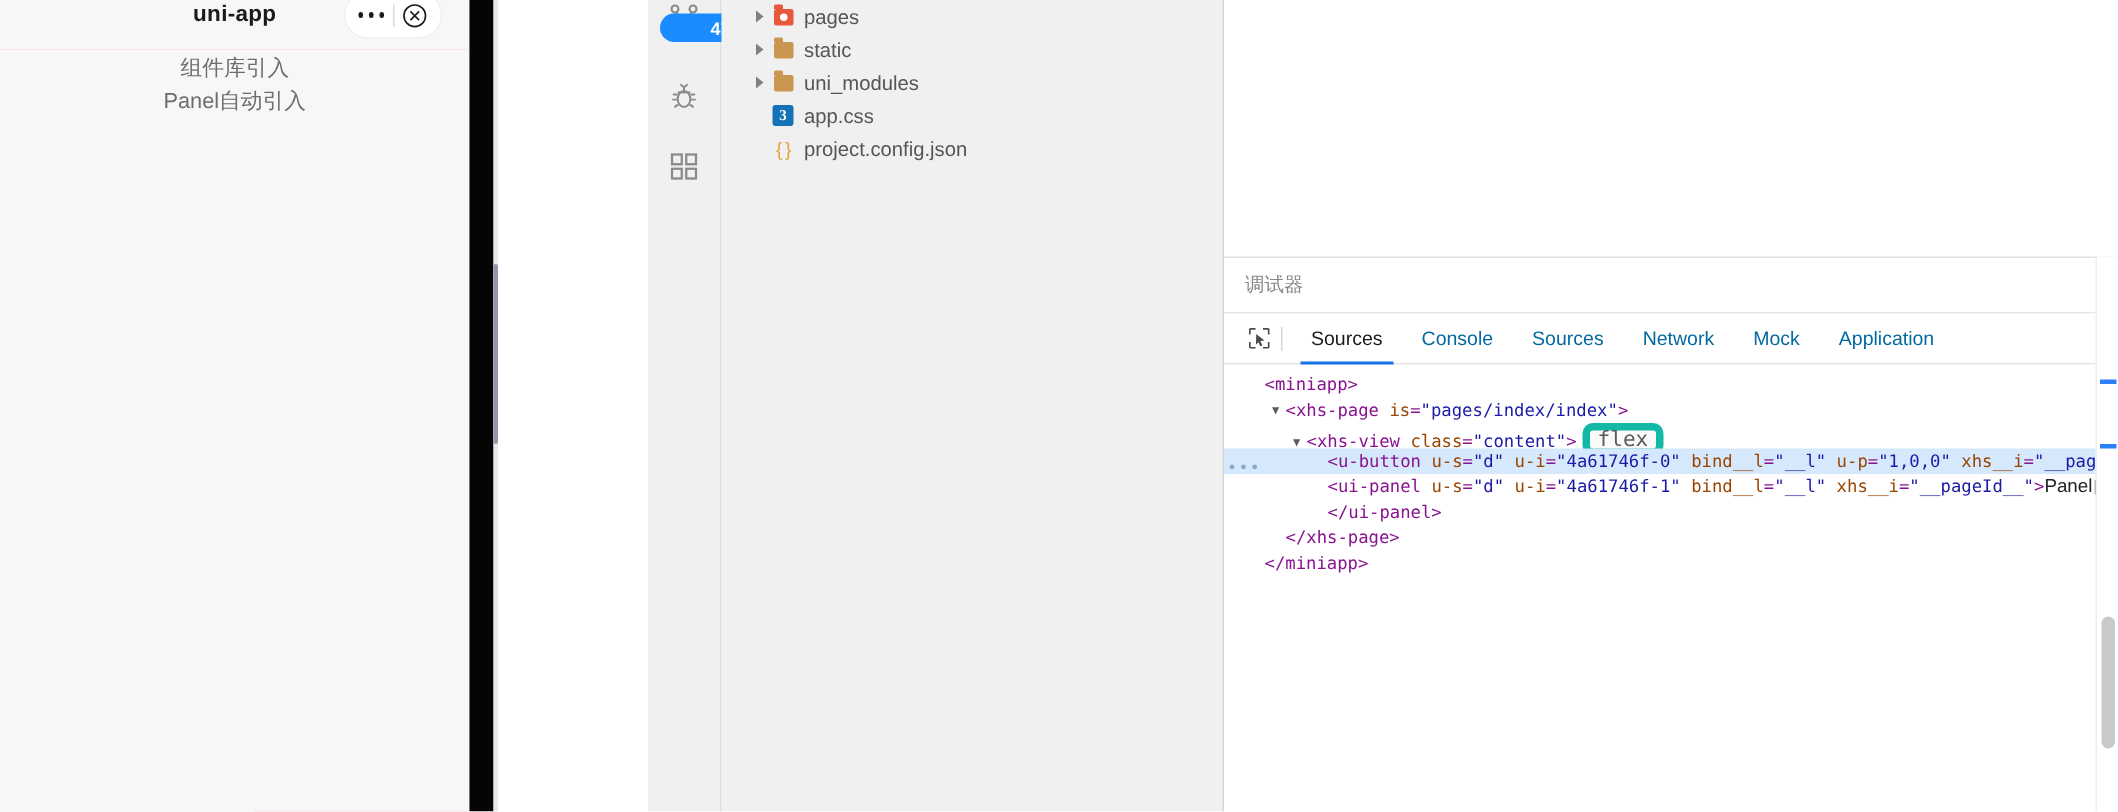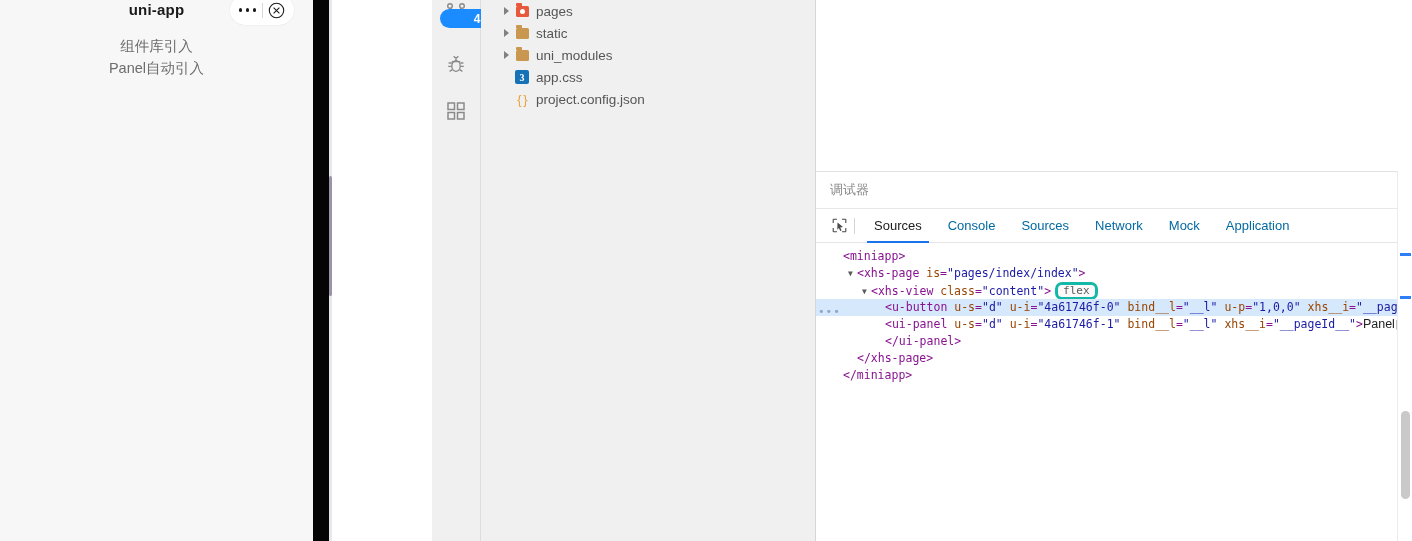--- a/index.html
+++ b/index.html
@@ -183,22 +183,22 @@
   .arrow{
     display:inline-block;width:9px;color:#5a5a5a;font-size:8px;
     transform:translateY(-1px);
   }
   .tg{color:#881391;}
   .an{color:#994500;}
   .av{color:#1a1aa6;}
   .txt{color:#222;font-family:"Liberation Sans",sans-serif;font-size:12.5px;}
   .sel{color:#888;font-style:italic;}
   .flexbadge{
-    display:inline-block;border:3px solid #14b8a6;border-radius:7px;
-    font-size:11px;line-height:12px;padding:0 5px;color:#5a5a5a;
+    display:inline-block;border:5px solid #14b8a6;border-radius:7px;
+    font-size:14px;line-height:12px;padding:0 5px;color:#5a5a5a;
     background:#fafafa;vertical-align:1px;margin-left:4px;
     font-family:"DejaVu Sans Mono",monospace;
   }
   .ellip{
     position:absolute;left:2px;top:4px;color:#8aa8c8;font-size:11px;letter-spacing:1px;
   }
 
   .dbg-scroll{
     position:absolute;right:0;top:171px;width:14px;height:370px;
     background:#ffffff;border-left:1px solid #ececec;

